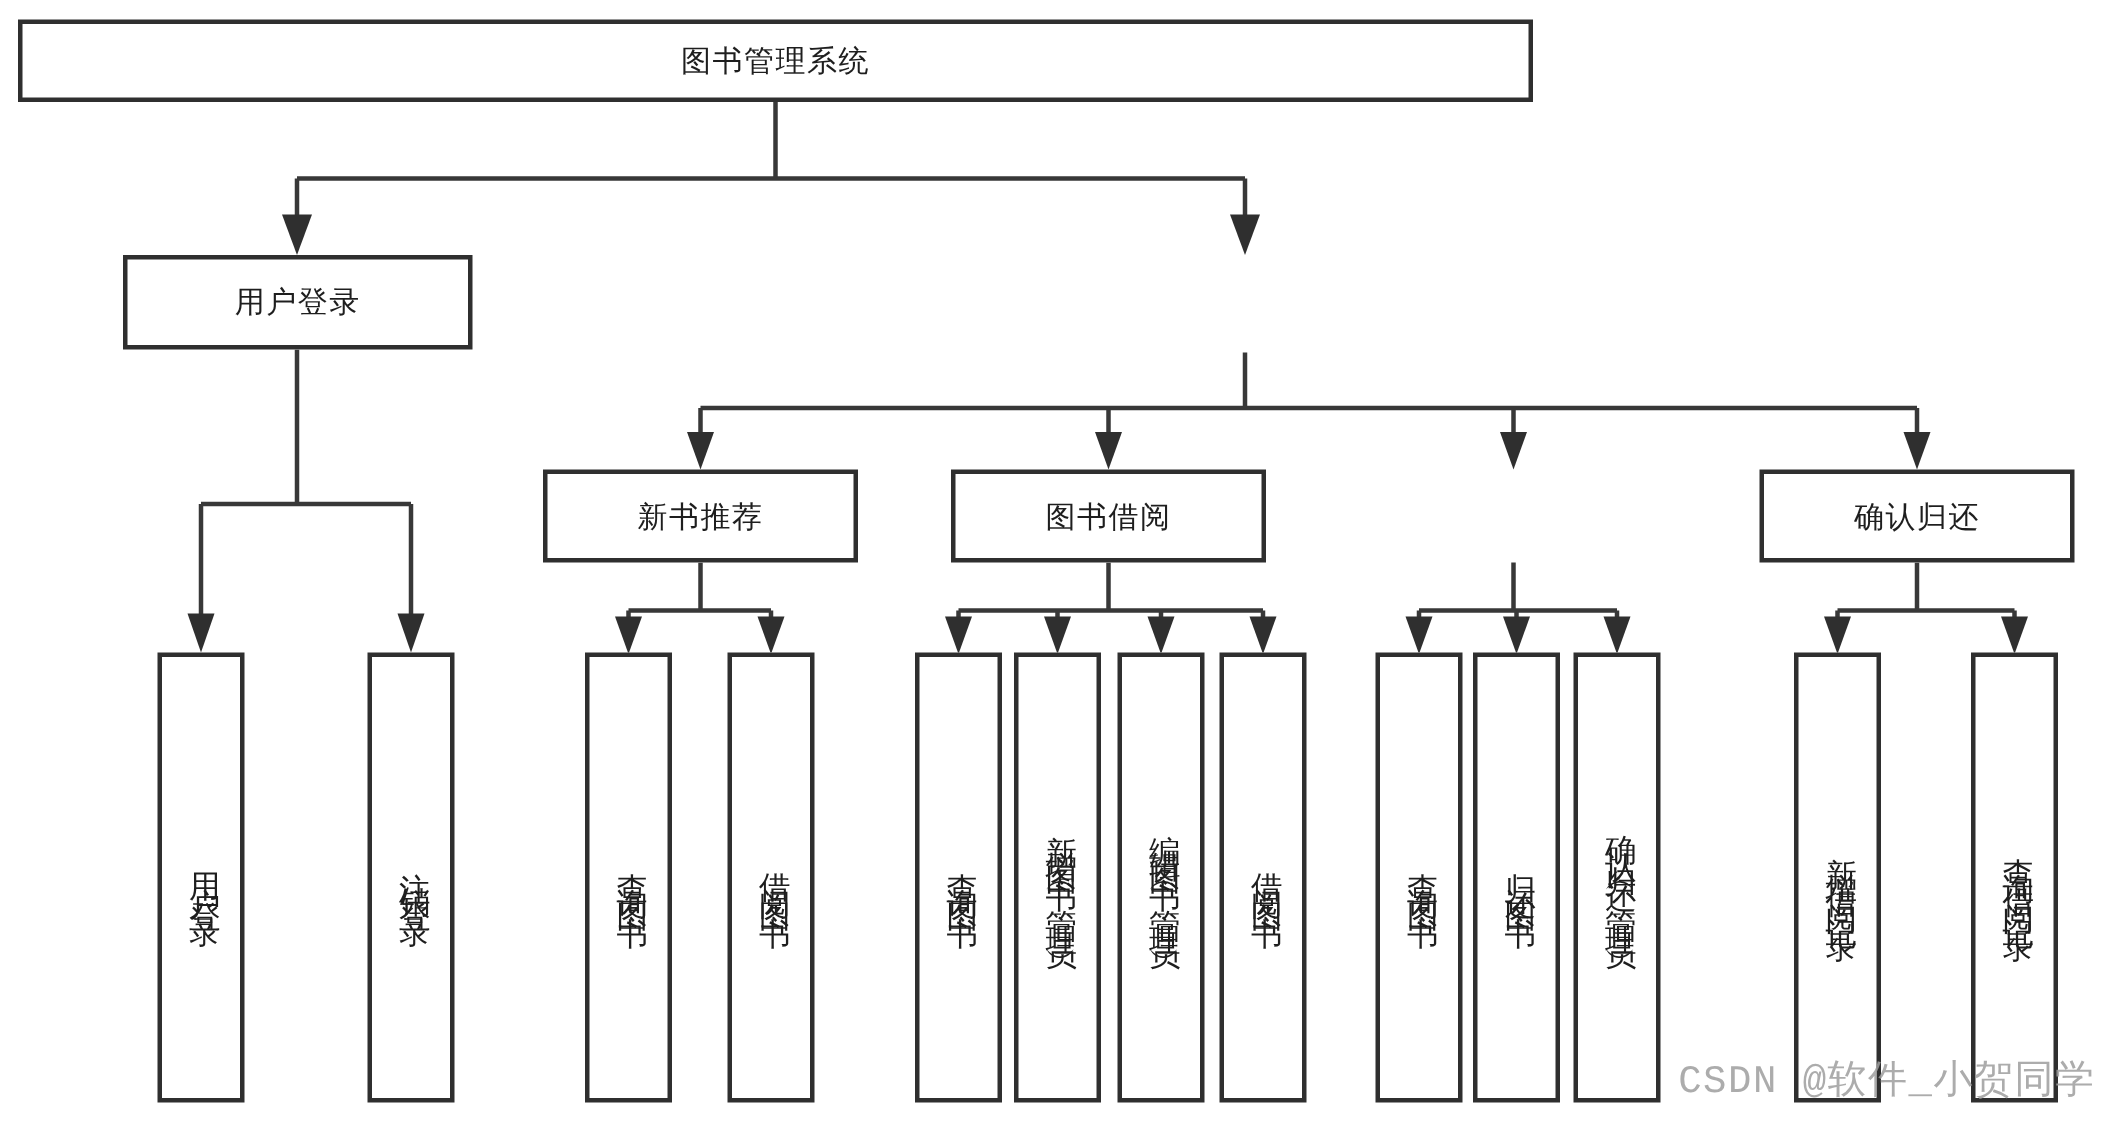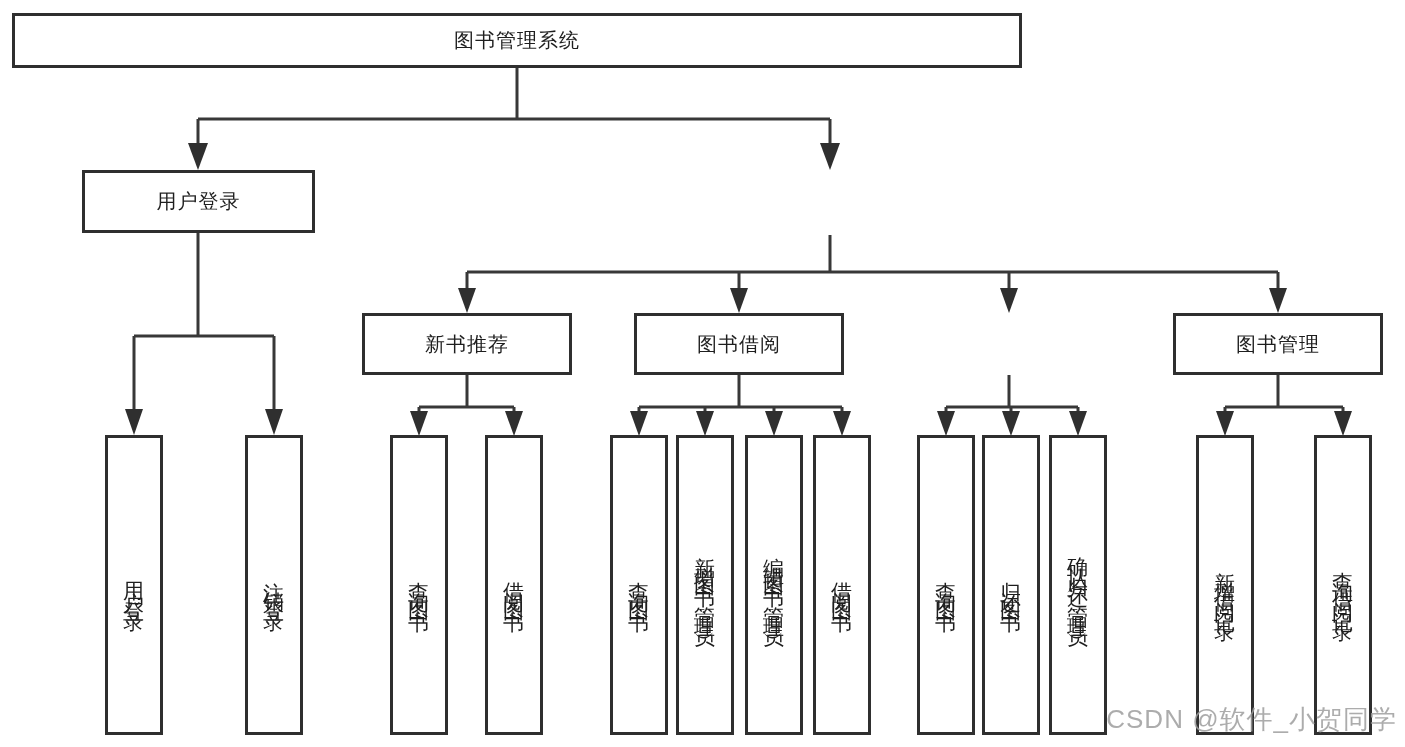--- a/index.html
+++ b/index.html
@@ -1,21 +1,21 @@
 <!DOCTYPE html>
 <html><head>
 <meta charset="utf-8">
 <style>
   html, body { margin: 0; padding: 0; background: #ffffff; }
   #canvas {
     position: relative;
     width: 1405px;
     height: 747px;
     background: #ffffff;
-    font-family: Liberation Sans, sans-serif;
+    font-family: Liberation Mono, monospace;
     overflow: hidden;
   }
   #connectors {
     position: absolute;
     left: 0; top: 0;
     width: 1405px; height: 747px;
     pointer-events: none;
   }
   .node {
     position: absolute;
@@ -121,21 +121,21 @@
     <span class="lbl">用户登录</span>
   </div>
 
   <div class="node h l3 g1l3">
     <span class="lbl">新书推荐</span>
   </div>
   <div class="node h l3 g2l3">
     <span class="lbl">图书借阅</span>
   </div>
   <div class="node h l3 g4l3">
-    <span class="lbl">图书管理</span>
+    <span class="lbl">确认归还</span>
   </div>
 
   <div class="node v leaf" style="left:105px">
     <span class="lbl">用户登录</span>
   </div>
   <div class="node v leaf" style="left:245px">
     <span class="lbl">注销登录</span>
   </div>
 
   <div class="node v leaf" style="left:390px">

